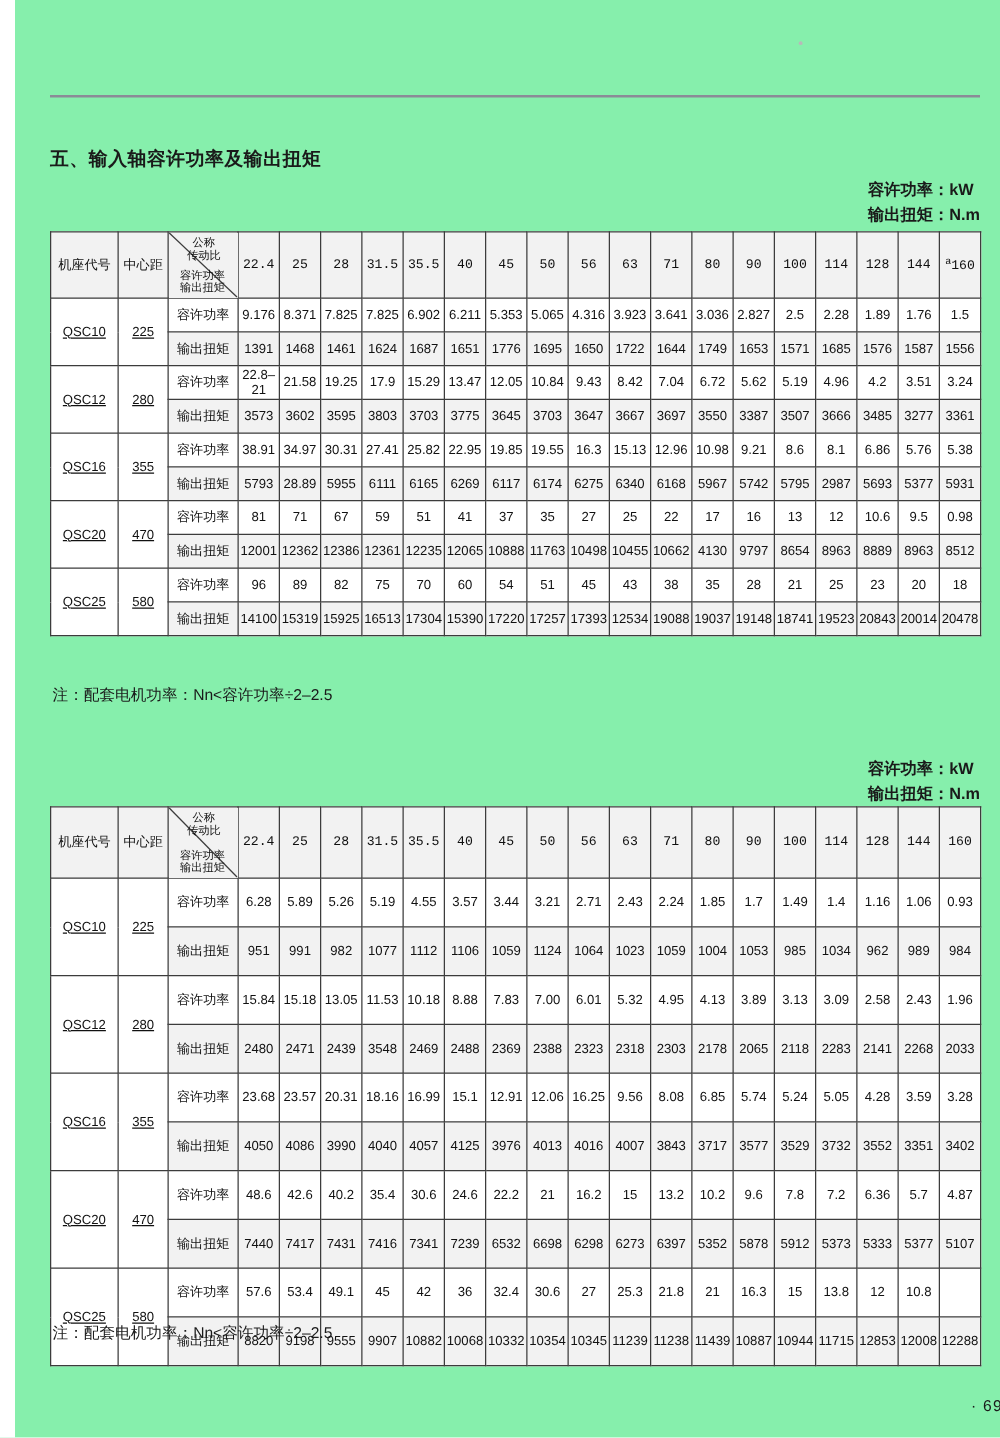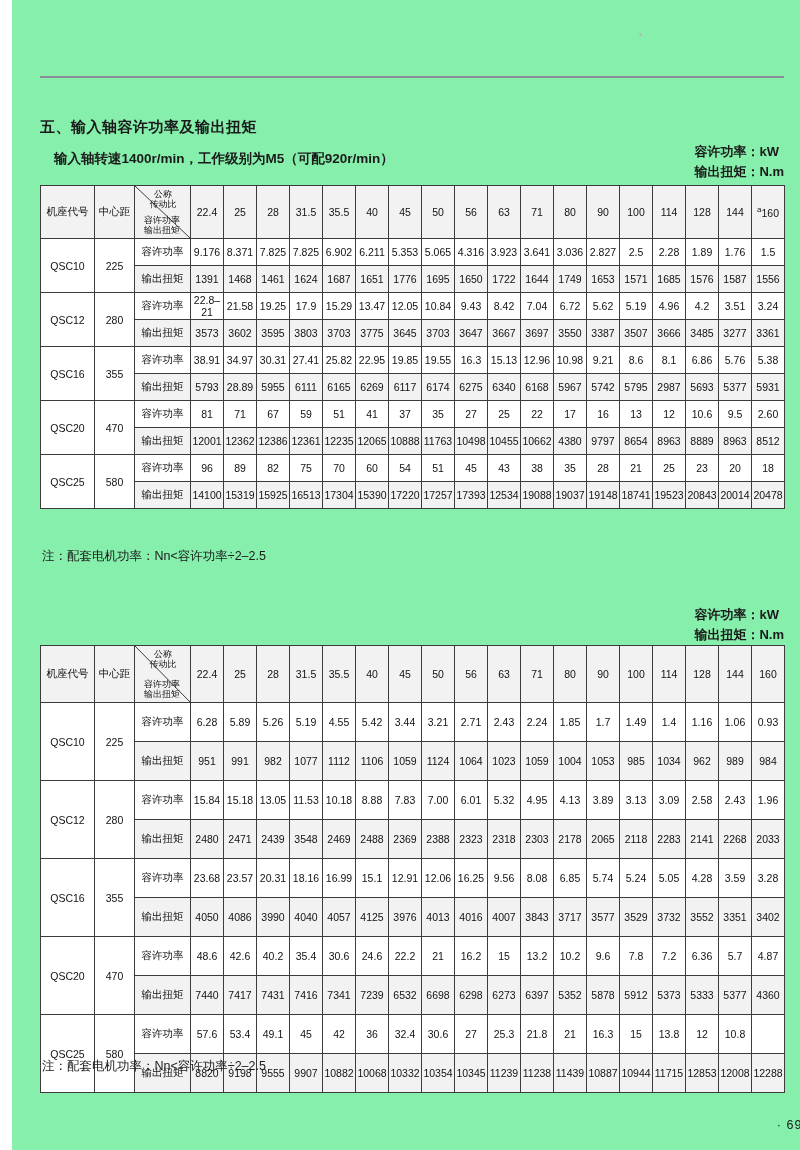--- a/index.html
+++ b/index.html
@@ -157,23 +157,25 @@
     position: absolute;
     left: 4px;
     bottom: 3px;
     font-size: 9px;
     line-height: 10px;
     text-align: center;
     width: 46px;
   }
   .lbl {
     font-size: 11px;
+    font-family: Liberation Mono, monospace;
   }
   .machine {
     font-size: 11.5px;
+    text-decoration: underline;
   }
   .rowlabel {
     font-size: 11px;
     background: #fff;
   }
   .shade {
     background: #f2f2f2;
   }
   .small {
     font-size: 9.5px;
@@ -186,21 +188,20 @@
 </head>
 <body>
 
 <div class="page">
 
   <div class="speck"></div>
   <div class="top-rule"></div>
 
   <div class="section-title">五、输入轴容许功率及输出扭矩</div>
 
-  <div class="subtitle1">输入轴转速1400r/min，工作级别为M5（可配920r/min）</div>
   <div class="units-1">
     <div>容许功率：kW</div>
     <div>输出扭矩：N.m</div>
   </div>
 
   <table class="data" id="table1">
     <colgroup>
       <col style="width:54px">
       <col style="width:40px">
       <col style="width:56px">
@@ -399,36 +400,36 @@
           <td class="">35</td>
           <td class="">27</td>
           <td class="">25</td>
           <td class="">22</td>
           <td class="">17</td>
           <td class="">16</td>
           <td class="">13</td>
           <td class="">12</td>
           <td class="">10.6</td>
           <td class="">9.5</td>
-          <td class="">2.60</td>
+          <td class="">0.98</td>
         </tr>
         <tr class="rowline">
           <td class="rowlabel shade">输出扭矩</td>
           <td class="shade">12001</td>
           <td class="shade">12362</td>
           <td class="shade">12386</td>
           <td class="shade">12361</td>
           <td class="shade">12235</td>
           <td class="shade">12065</td>
           <td class="shade">10888</td>
           <td class="shade">11763</td>
           <td class="shade">10498</td>
           <td class="shade">10455</td>
           <td class="shade">10662</td>
-          <td class="shade">4380</td>
+          <td class="shade">4130</td>
           <td class="shade">9797</td>
           <td class="shade">8654</td>
           <td class="shade">8963</td>
           <td class="shade">8889</td>
           <td class="shade">8963</td>
           <td class="shade">8512</td>
         </tr>
         <tr class="rowline">
           <td rowspan="2" class="machine">QSC25</td>
           <td rowspan="2" class="machine">580</td>
@@ -539,21 +540,21 @@
         </tr>
         <tr class="rowline">
           <td rowspan="2" class="machine">QSC10</td>
           <td rowspan="2" class="machine">225</td>
           <td class="rowlabel">容许功率</td>
           <td class="">6.28</td>
           <td class="">5.89</td>
           <td class="">5.26</td>
           <td class="">5.19</td>
           <td class="">4.55</td>
-          <td class="">5.42</td>
+          <td class="">3.57</td>
           <td class="">3.44</td>
           <td class="">3.21</td>
           <td class="">2.71</td>
           <td class="">2.43</td>
           <td class="">2.24</td>
           <td class="">1.85</td>
           <td class="">1.7</td>
           <td class="">1.49</td>
           <td class="">1.4</td>
           <td class="">1.16</td>
@@ -704,21 +705,21 @@
           <td class="shade">6698</td>
           <td class="shade">6298</td>
           <td class="shade">6273</td>
           <td class="shade">6397</td>
           <td class="shade">5352</td>
           <td class="shade">5878</td>
           <td class="shade">5912</td>
           <td class="shade">5373</td>
           <td class="shade">5333</td>
           <td class="shade">5377</td>
-          <td class="shade">4360</td>
+          <td class="shade">5107</td>
         </tr>
         <tr class="rowline">
           <td rowspan="2" class="machine">QSC25</td>
           <td rowspan="2" class="machine">580</td>
           <td class="rowlabel">容许功率</td>
           <td class="">57.6</td>
           <td class="">53.4</td>
           <td class="">49.1</td>
           <td class="">45</td>
           <td class="">42</td>

